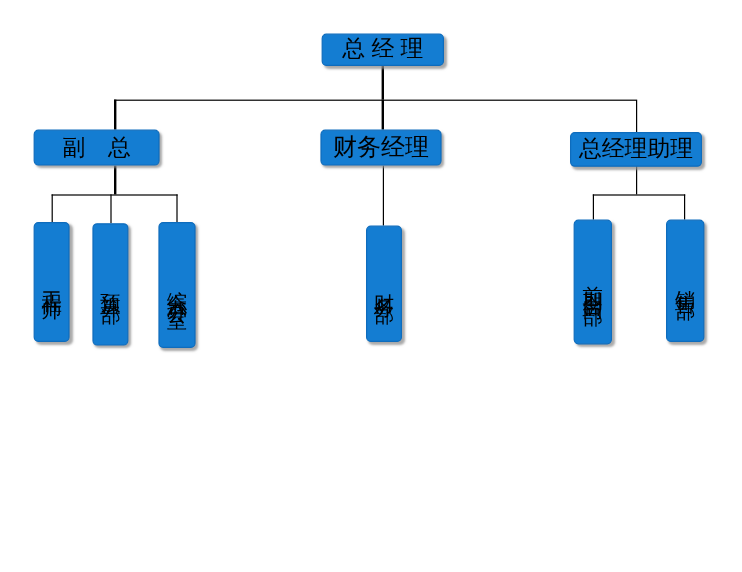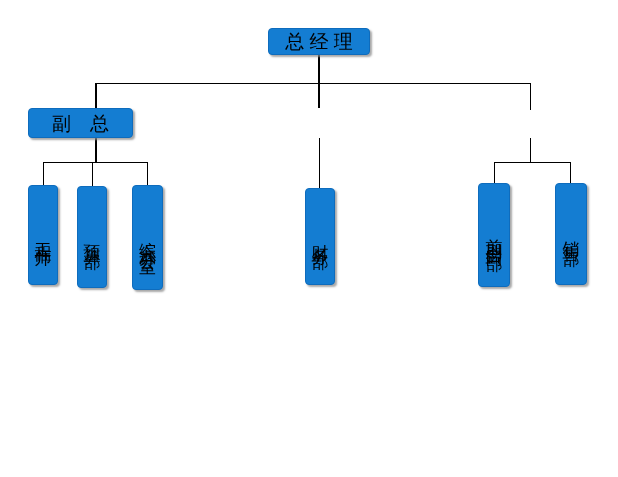--- a/index.html
+++ b/index.html
@@ -65,20 +65,22 @@
   <div class="line" style="left:318.5px; top:138px; width:1.5px; height:50px;"></div>
 
   <div class="line" style="left:529.5px; top:138px; width:1.5px; height:24px;"></div>
   <div class="line" style="left:493.5px; top:161.5px; width:77px; height:1.5px;"></div>
   <div class="line" style="left:493.5px; top:162px; width:1.5px; height:21px;"></div>
   <div class="line" style="left:569.5px; top:162px; width:1.5px; height:21px;"></div>
 
   <div class="node hnode" style="left:268px; top:28px; width:102px; height:27px;">总 经 理</div>
 
   <div class="node hnode" style="left:28px; top:108px; width:105px; height:30px;">副　总</div>
+  <div class="node hnode" style="left:267px; top:108px; width:101px; height:30px; font-size:20px;">财务经理</div>
+  <div class="node hnode" style="left:475px; top:110px; width:110px; height:29px;">总经理助理</div>
 
   <div class="node vnode" style="left:28px; top:185px; width:30px; height:100px;">工程师</div>
   <div class="node vnode" style="left:77px; top:186px; width:30px; height:102px;">预算部</div>
   <div class="node vnode" style="left:132px; top:185px; width:31px; height:105px;">综合办公室</div>
   <div class="node vnode" style="left:305px; top:188px; width:30px; height:97px;">财务部</div>
   <div class="node vnode" style="left:478px; top:183px; width:32px; height:104px;">前期合同部</div>
   <div class="node vnode" style="left:555px; top:183px; width:32px; height:102px;">销售部</div>
 
 </div>
 

